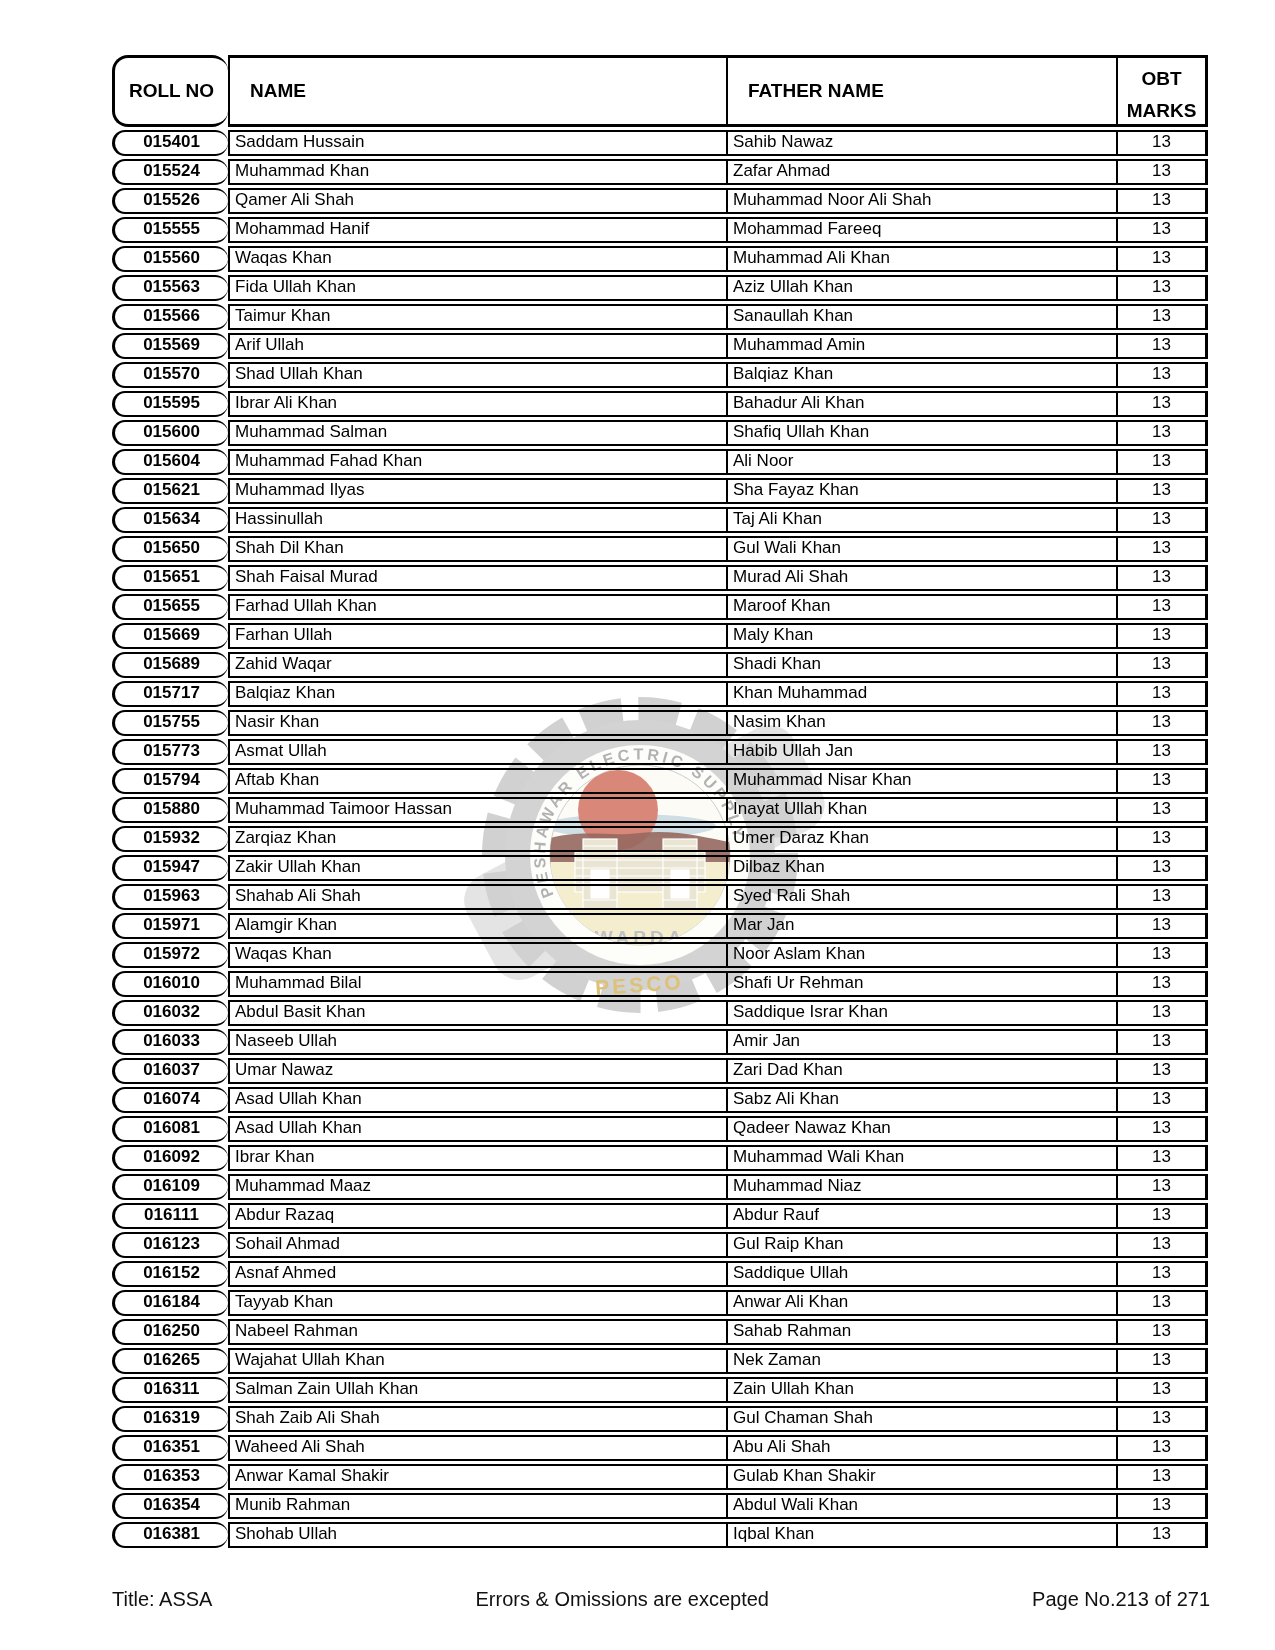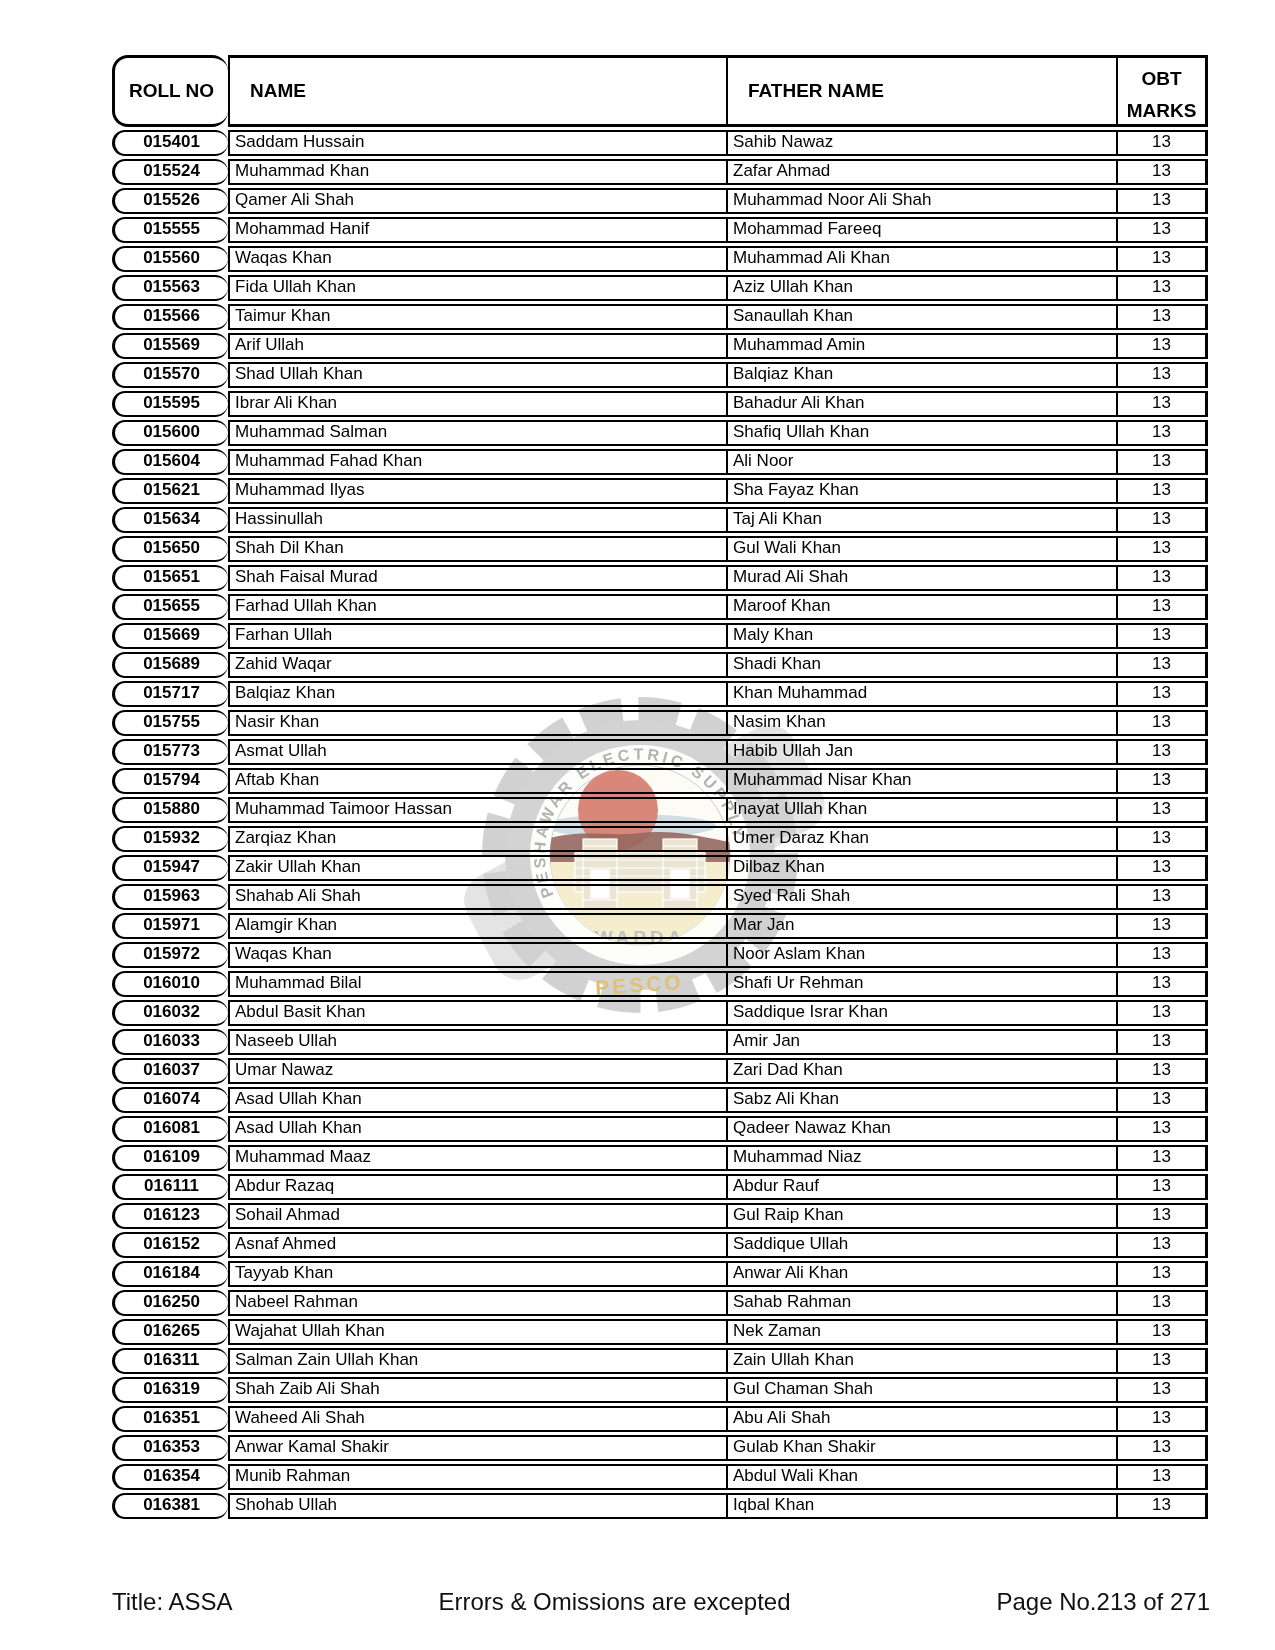--- a/index.html
+++ b/index.html
@@ -32,21 +32,21 @@
   th:last-child,td:last-child{border-right:3px solid #000;}
   th + th, td + td{border-left:2.5px solid #000;}
   .col-roll{text-align:center;font-weight:bold;}
   .col-name,.col-father{text-align:left;}
   .col-marks{text-align:center;}
   th.col-name,th.col-father{text-align:left;padding-left:20px;}
   th.col-marks div{text-align:center;margin-top:8px;}
   .footer{
     position:absolute;left:112px;top:1588px;width:1098px;z-index:1;
     display:flex;justify-content:space-between;align-items:center;
-    font-size:24px;color:#111;
+    font-size:20px;color:#111;
   }
 </style>
 </head>
 <body>
 
 <svg class="watermark" viewBox="0 0 430 430" aria-hidden="true">
   <g opacity="0.8">
     <rect x="35" y="158" width="370" height="114" rx="28" fill="#d2d2d2" opacity="0.75" transform="rotate(-28 215 215)"></rect>
     <circle cx="215" cy="215" r="143" fill="none" stroke="#c6c6c6" stroke-width="30" stroke-dasharray="40 16"></circle>
     <circle cx="215" cy="215" r="122" fill="none" stroke="#c9c9c9" stroke-width="26"></circle>
@@ -345,20 +345,26 @@
     <td class="col-marks">13</td>
   </tr>
 
   <tr>
     <td class="col-roll">016081</td>
     <td class="col-name">Asad Ullah Khan</td>
     <td class="col-father">Qadeer Nawaz Khan</td>
     <td class="col-marks">13</td>
   </tr>
 
+  <tr>
+    <td class="col-roll">016092</td>
+    <td class="col-name">Ibrar Khan</td>
+    <td class="col-father">Muhammad Wali Khan</td>
+    <td class="col-marks">13</td>
+  </tr>
 
   <tr>
     <td class="col-roll">016109</td>
     <td class="col-name">Muhammad Maaz</td>
     <td class="col-father">Muhammad Niaz</td>
     <td class="col-marks">13</td>
   </tr>
 
   <tr>
     <td class="col-roll">016111</td>

